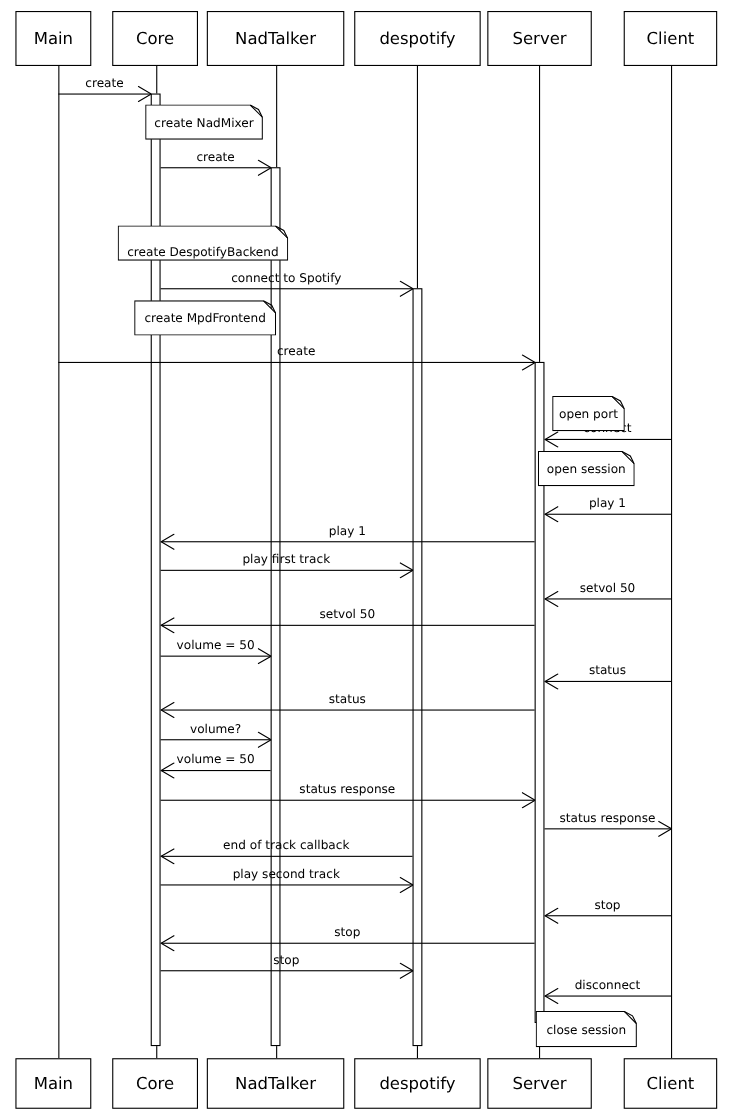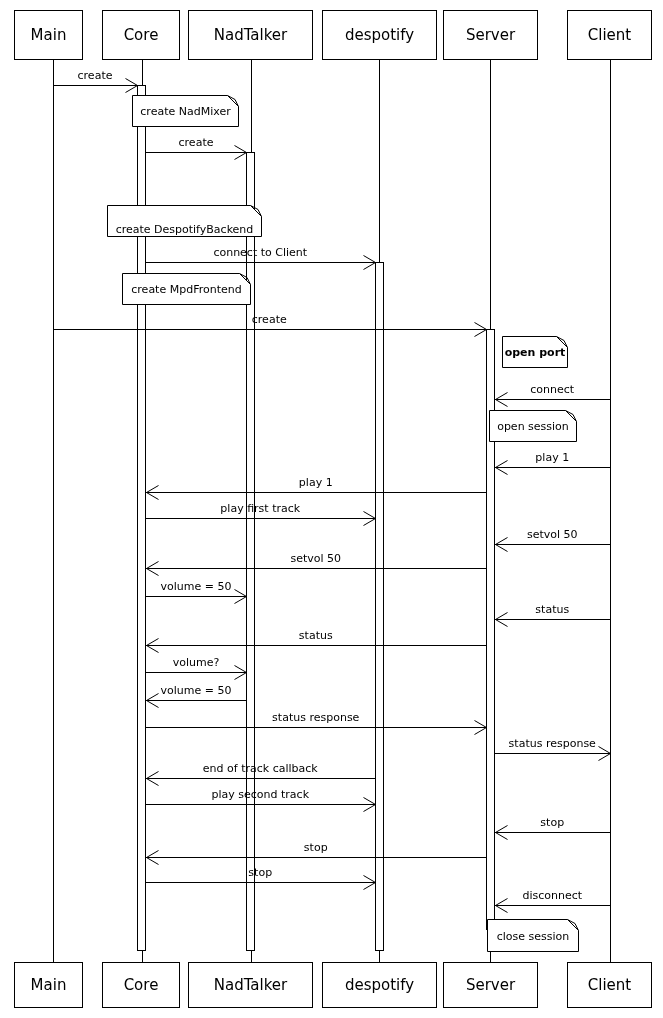--- a/index.html
+++ b/index.html
@@ -90,21 +90,21 @@
     <div class="mlabel" style="left: 95px; top: 69px;">create</div>
     <div class="mline" style="left: 146px; top: 152px; width: 100px;"></div>
     <div class="ahead" style="left: 234px; top: 145px;"><svg width="13" height="15" viewBox="0 0 13 15">
         <path d="M12.5,7.5 L0.5,0.5 M12.5,7.5 L0.5,14.5" stroke="#000" stroke-width="1" fill="none"></path>
       </svg></div>
     <div class="mlabel" style="left: 196px; top: 136px;">create</div>
     <div class="mline" style="left: 146px; top: 262px; width: 228.5px;"></div>
     <div class="ahead" style="left: 362.5px; top: 255px;"><svg width="13" height="15" viewBox="0 0 13 15">
         <path d="M12.5,7.5 L0.5,0.5 M12.5,7.5 L0.5,14.5" stroke="#000" stroke-width="1" fill="none"></path>
       </svg></div>
-    <div class="mlabel" style="left: 260.25px; top: 246px;">connect to Client</div>
+    <div class="mlabel" style="left: 260.25px; top: 246px;">connect to Spotify</div>
     <div class="mline" style="left: 53px; top: 329px; width: 432.5px;"></div>
     <div class="ahead" style="left: 473.5px; top: 322px;"><svg width="13" height="15" viewBox="0 0 13 15">
         <path d="M12.5,7.5 L0.5,0.5 M12.5,7.5 L0.5,14.5" stroke="#000" stroke-width="1" fill="none"></path>
       </svg></div>
     <div class="mlabel" style="left: 269.25px; top: 313px;">create</div>
     <div class="mline" style="left: 494.5px; top: 399px; width: 115.5px;"></div>
     <div class="ahead" style="left: 494.5px; top: 392px;"><svg width="13" height="15" viewBox="0 0 13 15">
         <path d="M0.5,7.5 L12.5,0.5 M0.5,7.5 L12.5,14.5" stroke="#000" stroke-width="1" fill="none"></path>
       </svg></div>
     <div class="mlabel" style="left: 552.25px; top: 383px;">connect</div>
@@ -212,21 +212,21 @@
       </svg>
       <span>create DespotifyBackend</span>
     </div>
     <div class="note" style="left: 78px; top: 273px; width: 129px; height: 32px;">
       <svg width="129" height="32" viewBox="0 0 129 32">
         <path d="M0.5,0.5 H117.5 L128.5,11.5 V31.5 H0.5 Z" fill="#fff" stroke="#000" stroke-width="1"></path>
         <path d="M117.5,0.5 L125,4.5 L128.5,11.5" fill="none" stroke="#000" stroke-width="1"></path>
       </svg>
       <span>create MpdFrontend</span>
     </div>
-    <div class="note" style="left: 458px; top: 336px; width: 66px; height: 32px; font-weight: bold;">
+    <div class="note" style="left: 458px; top: 360px; width: 66px; height: 32px;">
       <svg width="66" height="32" viewBox="0 0 66 32">
         <path d="M0.5,0.5 H54.5 L65.5,11.5 V31.5 H0.5 Z" fill="#fff" stroke="#000" stroke-width="1"></path>
         <path d="M54.5,0.5 L62,4.5 L65.5,11.5" fill="none" stroke="#000" stroke-width="1"></path>
       </svg>
       <span>open port</span>
     </div>
     <div class="note" style="left: 445px; top: 410px; width: 88px; height: 32px;">
       <svg width="88" height="32" viewBox="0 0 88 32">
         <path d="M0.5,0.5 H76.5 L87.5,11.5 V31.5 H0.5 Z" fill="#fff" stroke="#000" stroke-width="1"></path>
         <path d="M76.5,0.5 L84,4.5 L87.5,11.5" fill="none" stroke="#000" stroke-width="1"></path>

